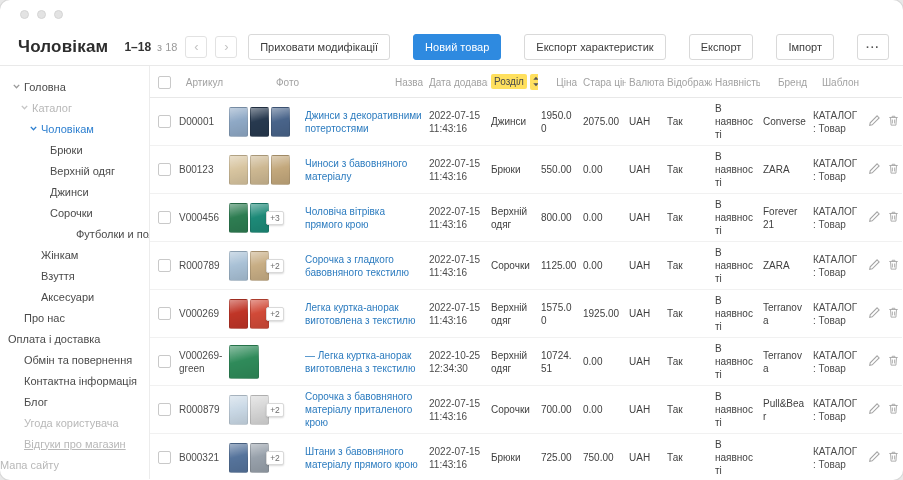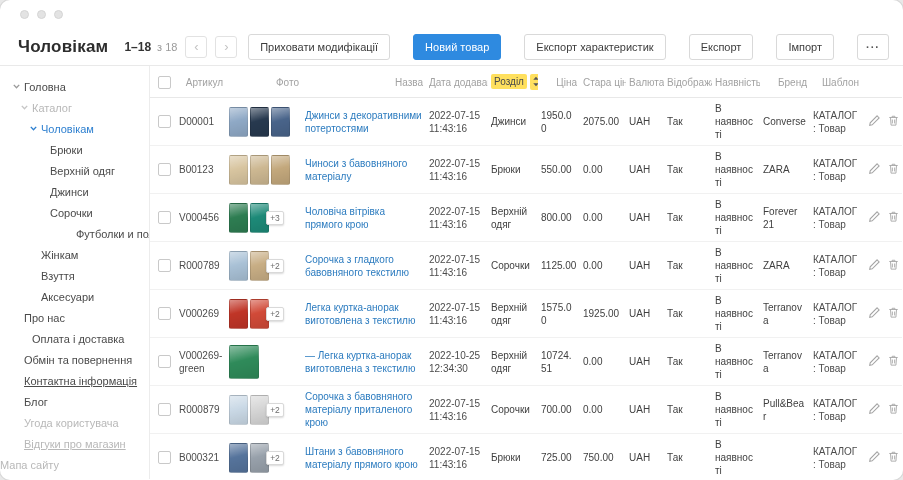--- a/index.html
+++ b/index.html
@@ -146,27 +146,27 @@
         </div>
         <div class="snav" style="padding-left: 41px;">
           <span>Взуття</span>
         </div>
         <div class="snav" style="padding-left: 41px;">
           <span>Аксесуари</span>
         </div>
         <div class="snav" style="padding-left: 24px;">
           <span>Про нас</span>
         </div>
-        <div class="snav" style="padding-left: 32px;">
+        <div class="snav" style="padding-left: 8px;">
           <span>Оплата і доставка</span>
         </div>
         <div class="snav" style="padding-left: 24px;">
           <span>Обмін та повернення</span>
         </div>
-        <div class="snav" style="padding-left: 24px; text-decoration: underline;">
+        <div class="snav" style="padding-left: 24px;">
           <span>Контактна інформація</span>
         </div>
         <div class="snav" style="padding-left: 24px;">
           <span>Блог</span>
         </div>
         <div class="snav muted" style="padding-left: 24px;">
           <span>Угода користувача</span>
         </div>
         <div class="snav muted" style="padding-left: 24px; text-decoration: underline;">
           <span>Відгуки про магазин</span>

